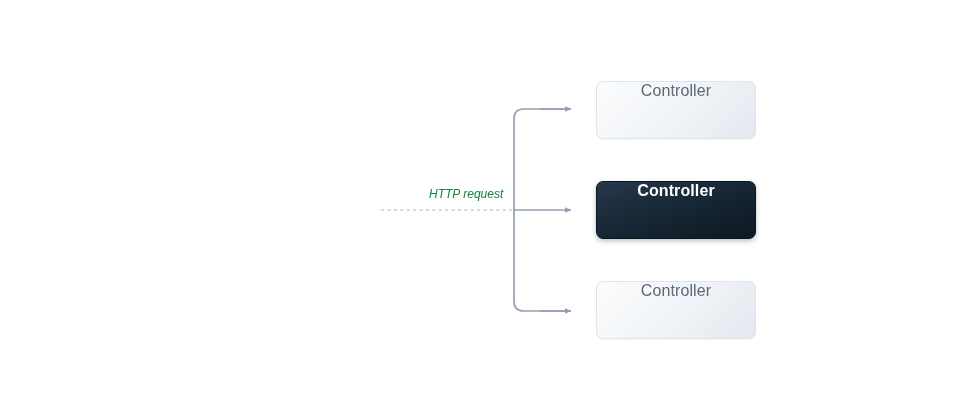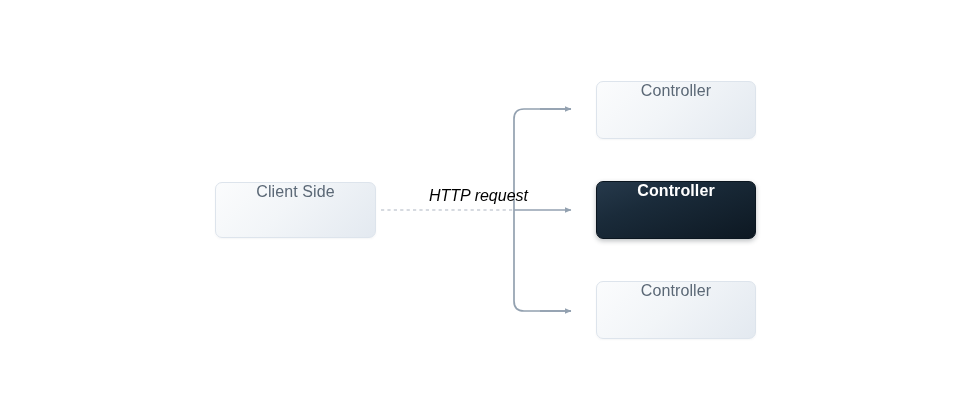--- a/index.html
+++ b/index.html
@@ -38,23 +38,23 @@
   }
   .node-dark {
     background: linear-gradient(160deg, #26394b 0%, #1a2b3a 35%, #0d1822 100%);
     border: 1px solid #0b1620;
     color: #ffffff;
     font-weight: 600;
     box-shadow: 0 2px 5px rgba(13, 24, 34, 0.28);
   }
   .edge-label {
     position: absolute;
-    font-size: 16px;
+    font-size: 12px;
     font-style: italic;
-    color: #000000;
+    color: #15803d;
     white-space: nowrap;
     user-select: none;
   }
   svg.wires {
     position: absolute;
     left: 0;
     top: 0;
     width: 970px;
     height: 420px;
     overflow: visible;
@@ -76,23 +76,20 @@
 
     <path d="M 571 109 L 524 109 Q 514 109 514 119 L 514 301 Q 514 311 524 311 L 571 311" fill="none" stroke="#93a1b0" stroke-width="1.7" stroke-linecap="butt" stroke-linejoin="round"></path>
 
     <path d="M 540 109 L 571 109" fill="none" stroke="#93a1b0" stroke-width="1.7" marker-end="url(#arrowhead)"></path>
 
     <path d="M 514 210 L 571 210" fill="none" stroke="#93a1b0" stroke-width="1.7" marker-end="url(#arrowhead)"></path>
 
     <path d="M 540 311 L 571 311" fill="none" stroke="#93a1b0" stroke-width="1.7" marker-end="url(#arrowhead)"></path>
   </svg>
 
-  <div class="node node-light" style="left:215px; top:182px; width:161px; height:56px;">
-    <span>Client Side</span>
-  </div>
 
   <div class="edge-label" style="left:429px; top:187px;">HTTP request</div>
 
   <div class="node node-light" style="left:596px; top:81px; width:160px; height:58px;">
     <span>Controller</span>
   </div>
 
   <div class="node node-dark" style="left:596px; top:181px; width:160px; height:58px;">
     <span>Controller</span>
   </div>

